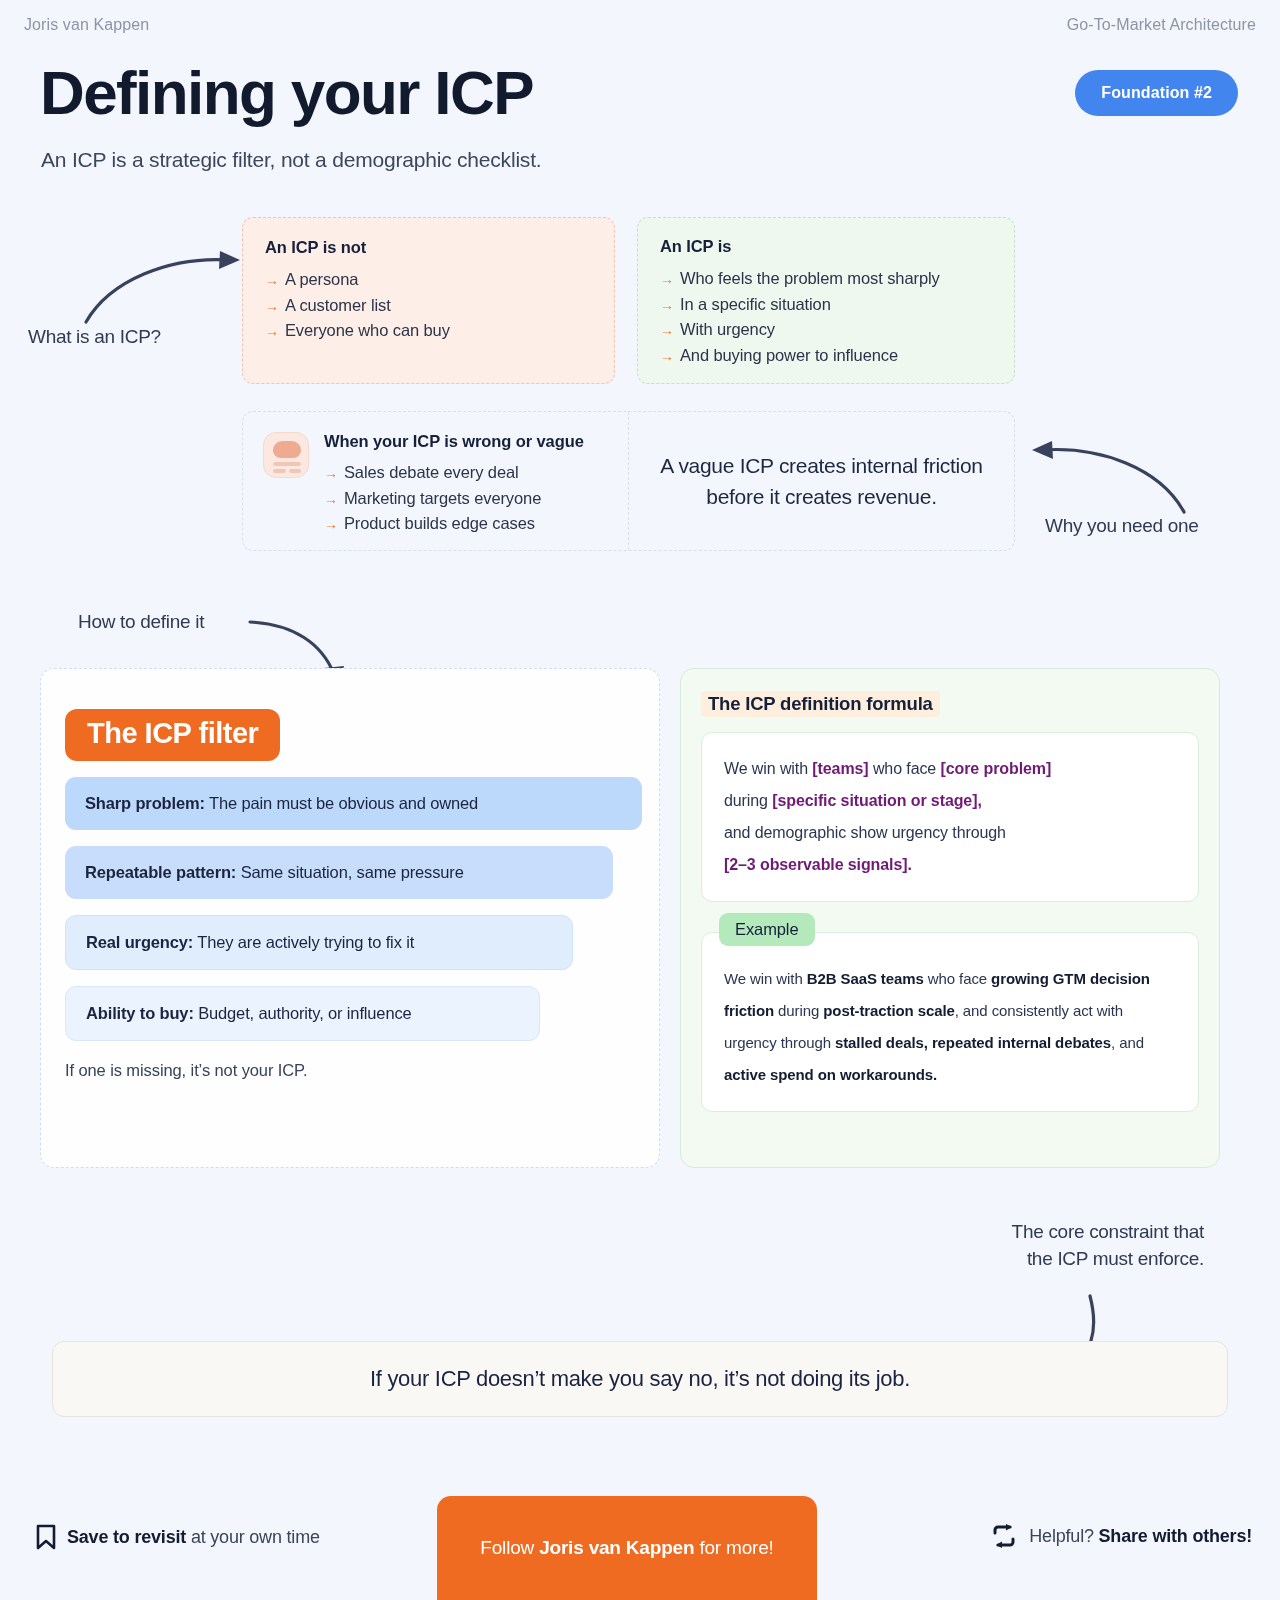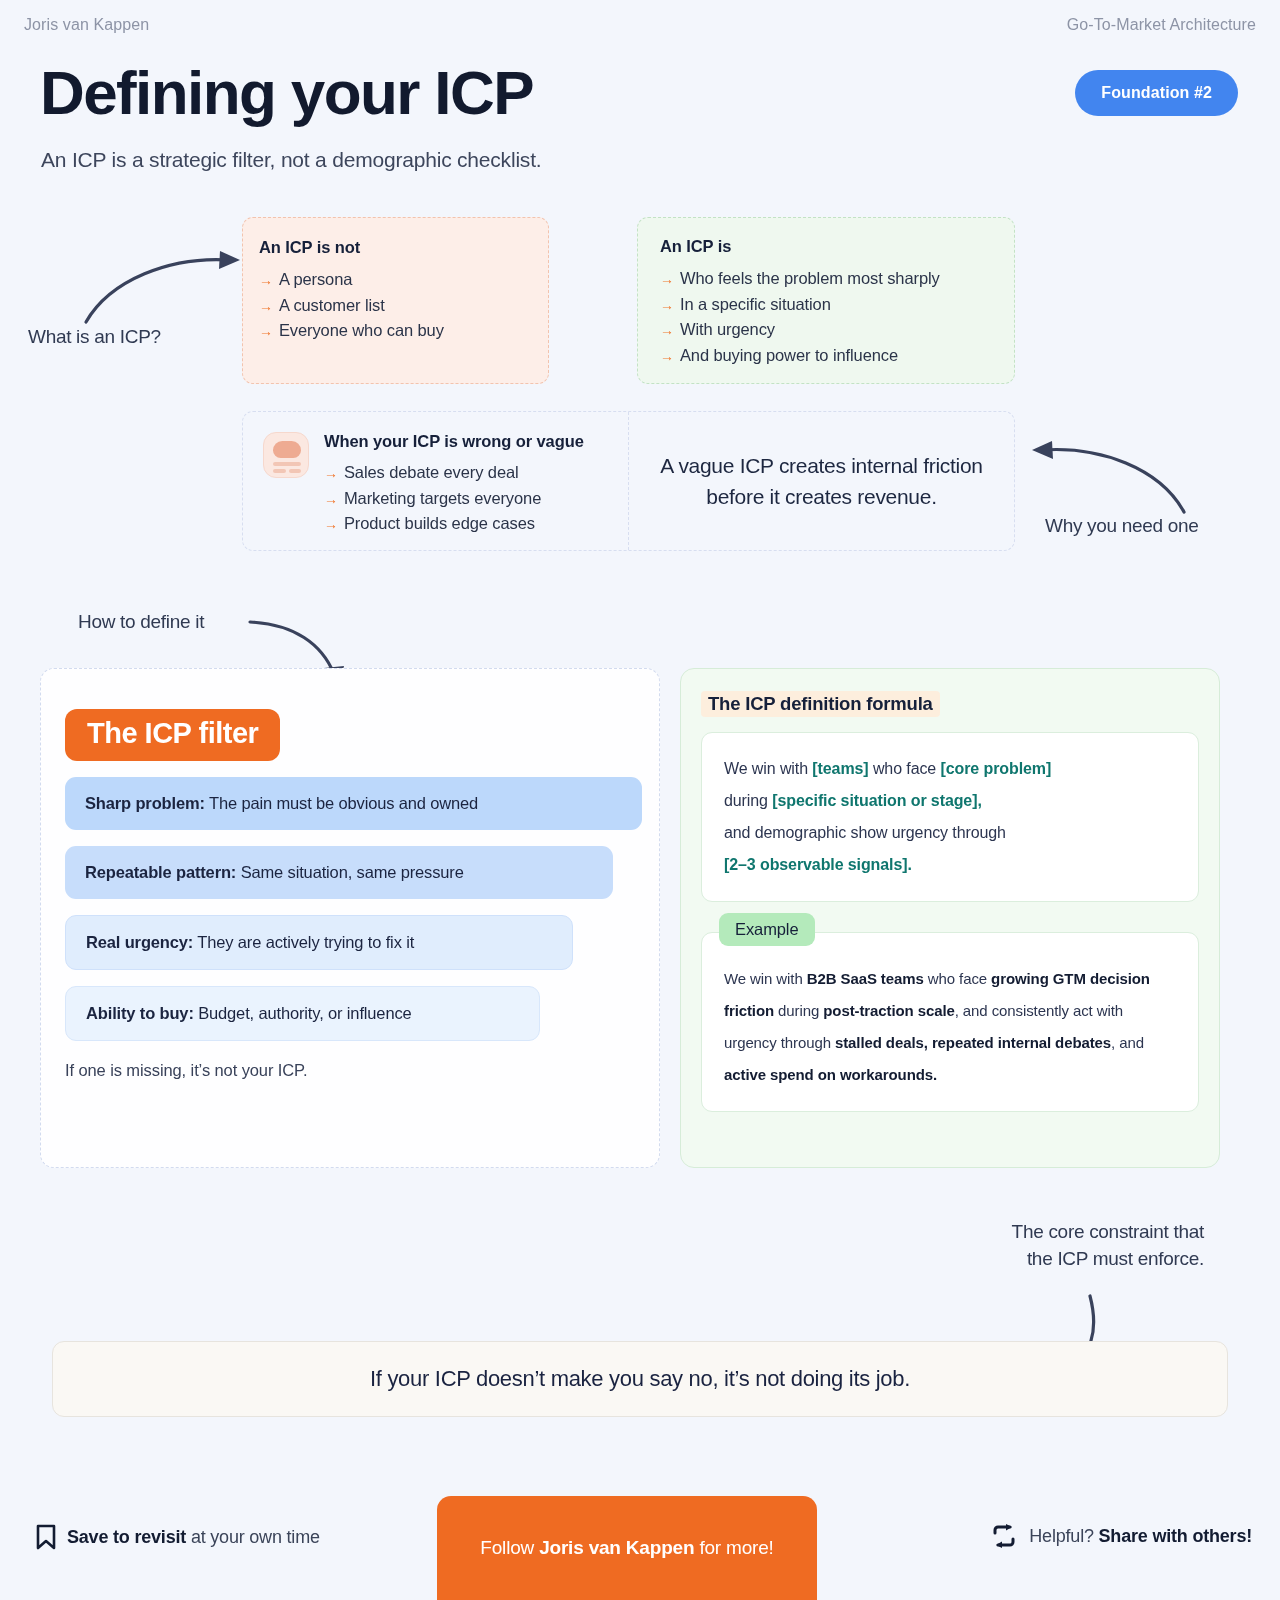--- a/index.html
+++ b/index.html
@@ -28,23 +28,23 @@
   .badge {
     position: absolute; right: 42px; top: 70px;
     background: #4285ef; color: #fff;
     font-size: 16px; font-weight: 700; letter-spacing: .1px;
     padding: 14px 26px; border-radius: 30px;
     display: flex; gap: 7px; align-items: center;
   }
 
   
   .card-not {
-    position: absolute; left: 242px; top: 217px; width: 307px; height: 167px;
+    position: absolute; left: 242px; top: 217px; width: 373px; height: 167px;
     background: #fdeee8; border: 1.5px dashed #f2c3ae; border-radius: 11px;
-    padding: 20px 16px;
+    padding: 20px 22px;
   }
   .card-is {
     position: absolute; left: 637px; top: 217px; width: 378px; height: 167px;
     background: #eff8ef; border: 1.5px dashed #c3e2c5; border-radius: 11px;
     padding: 19px 22px;
   }
   .card-h { font-size: 16.5px; font-weight: 700; color: #16203a; margin-bottom: 10px; letter-spacing: -.1px;}
   .arrow-list { list-style: none; }
   .arrow-list li {
     font-size: 16.5px; color: #2b3449; line-height: 24.5px;
@@ -118,21 +118,21 @@
     padding: 22px 20px;
   }
   .formula-h {
     display: inline-block; font-size: 18.5px; font-weight: 700; color: #16203a;
     background: #fdeedd; padding: 2px 7px; border-radius: 4px; letter-spacing: -.2px;
   }
   .formula-box {
     margin-top: 15px; background: #fff; border: 1px solid #dbeedd; border-radius: 11px;
     padding: 20px 22px; font-size: 16px; line-height: 32px; color: #2c3550; letter-spacing: -.1px;
   }
-  .formula-box b { font-weight: 700; color: #0f766e; }
+  .formula-box b { font-weight: 700; color: #701a75; }
   .example-wrap { position: relative; margin-top: 30px; }
   .example-chip {
     position: absolute; left: 18px; top: -19px; z-index: 2;
     background: #b4eabb; color: #16203a; font-size: 16.5px; font-weight: 400;
     padding: 7px 16px; border-radius: 9px; letter-spacing: -.1px;
   }
   .example-box {
     background: #fff; border: 1px solid #dbeedd; border-radius: 11px;
     padding: 30px 22px 20px 22px; font-size: 15px; line-height: 32px;
     color: #2c3550; letter-spacing: -.1px;

